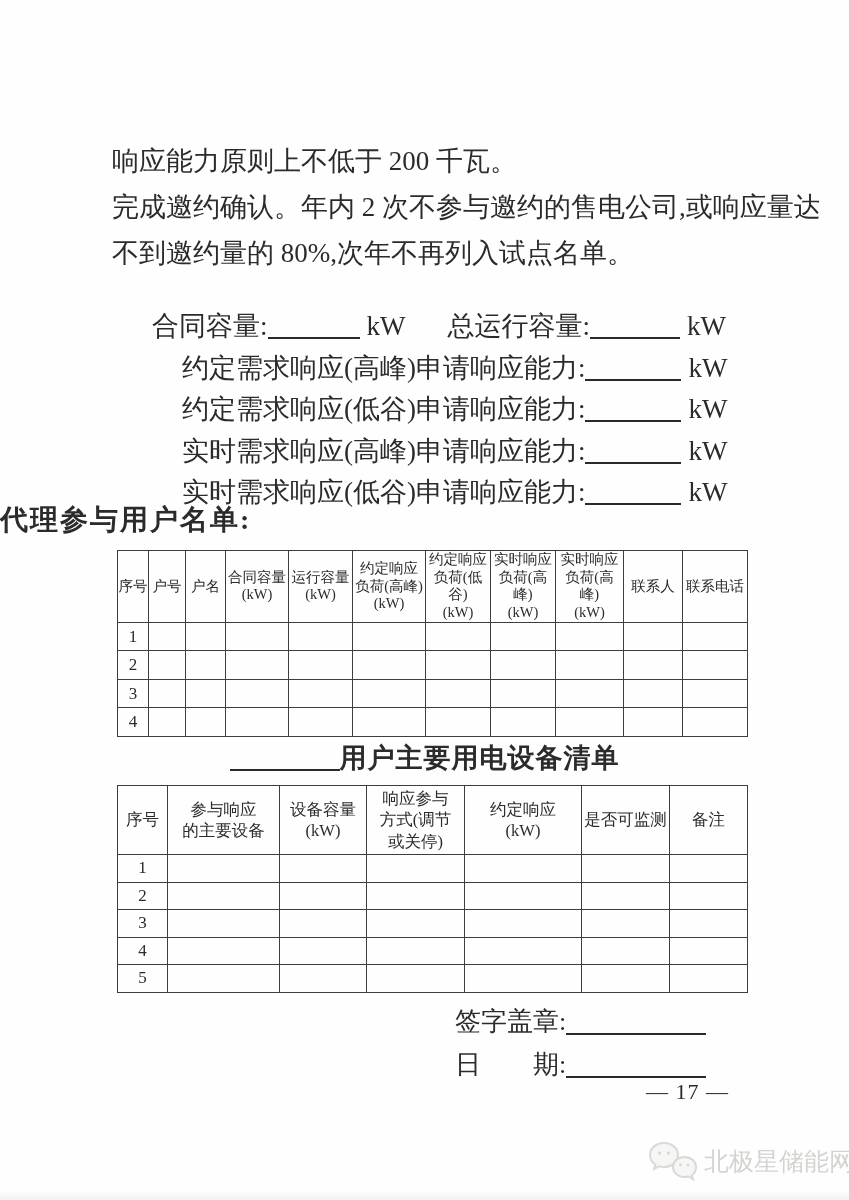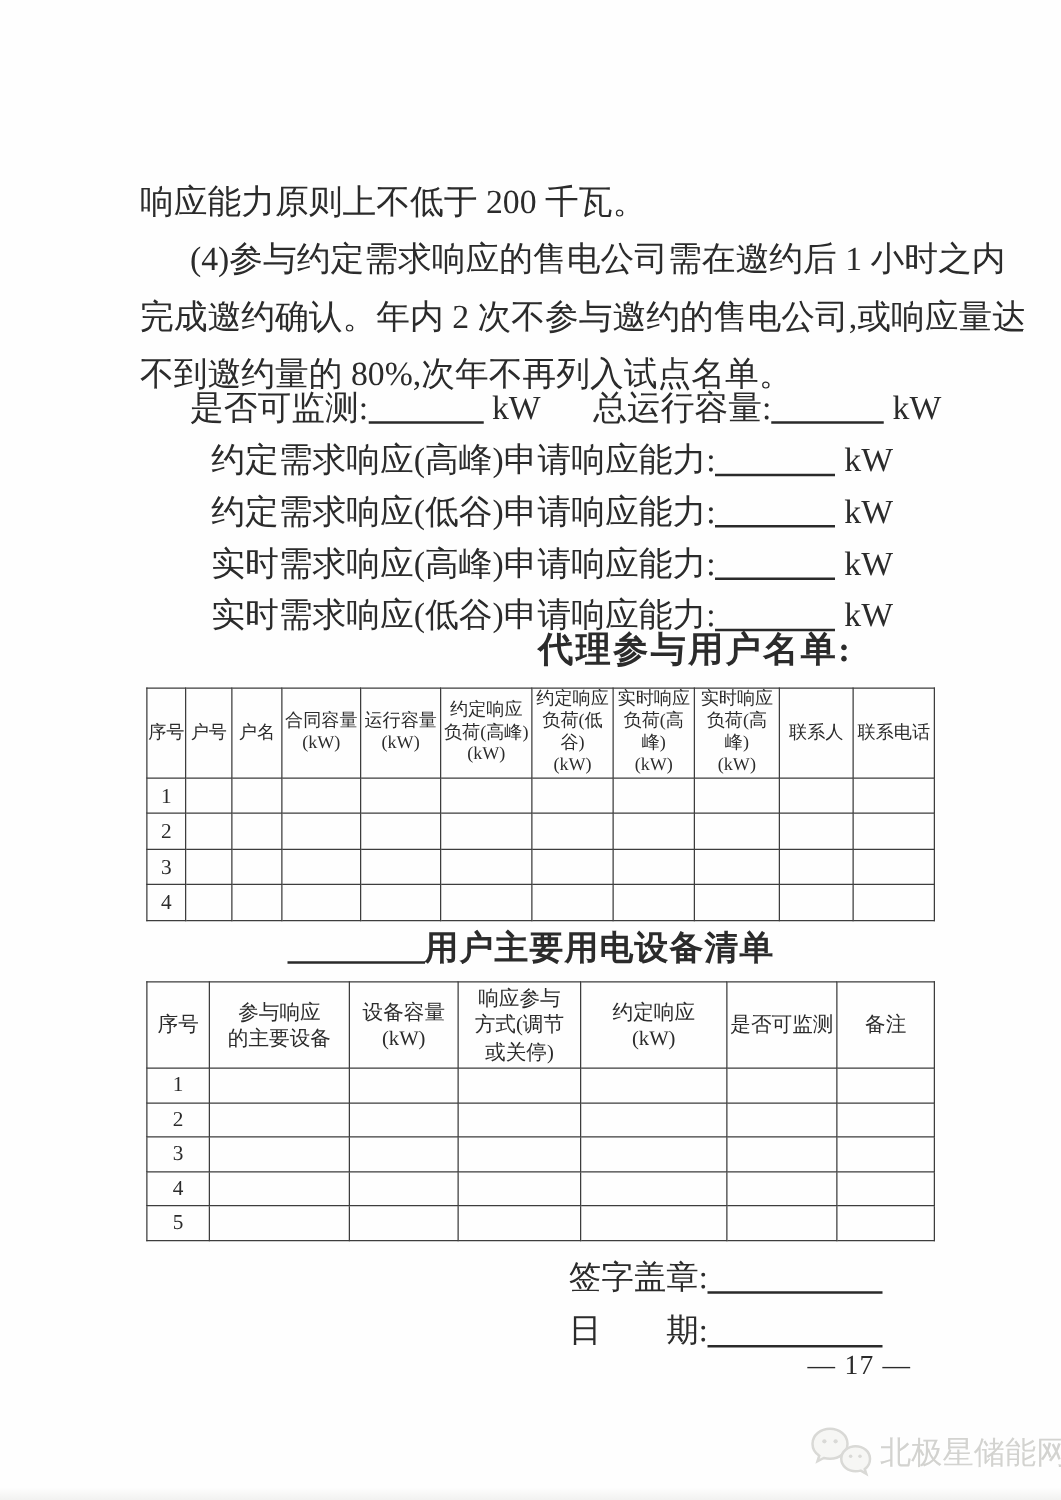--- a/index.html
+++ b/index.html
@@ -17,29 +17,29 @@
     position:absolute;left:0;bottom:0;width:100%;height:10px;
     background:linear-gradient(to bottom,rgba(130,130,118,0),rgba(130,130,118,0.10));
   }
   
   .para{position:absolute;left:112px;top:138px;width:700px;font-size:27px;line-height:46px;}
   .para div{white-space:nowrap;}
   .para .indent{text-indent:40px;}
   
   .caps{position:absolute;left:152px;top:306px;font-size:27px;}
   .cline{height:41.5px;line-height:41.5px;white-space:nowrap;}
-  .cline.sub{margin-left:17px;}
+  .cline.sub{margin-left:30px;}
   .blank{display:inline-block;border-bottom:2px solid #2a2a2a;height:20px;vertical-align:-4px;}
   .blank.w-a{width:92px;}
   .blank.w-b{width:90px;}
   .blank.w-c{width:96px;}
   .unit{margin-left:7px;}
   .pair-gap{margin-left:42px;}
   
-  .tbl-title1{position:absolute;left:0;top:501px;width:682px;text-align:right;
+  .tbl-title1{position:absolute;left:0;top:501px;width:682px;text-align:left;
     font-weight:bold;font-size:28px;letter-spacing:2px;}
   .tbl-title2{position:absolute;left:0;top:740px;width:849px;text-align:center;
     font-weight:bold;font-size:27px;letter-spacing:1px;white-space:nowrap;font-family:Liberation Serif, serif;}
   .tbl-title2 .blank{width:110px;border-bottom:2.5px solid #2a2a2a;}
   
   table{border-collapse:collapse;table-layout:fixed;position:absolute;left:117px;background:#fefefe;}
   th,td{border:1.8px solid #3d3d3d;text-align:center;vertical-align:middle;
     overflow:hidden;padding:0;}
   th{font-weight:normal;white-space:pre-line;}
   .t1{top:550px;width:630px;}
@@ -60,28 +60,27 @@
     text-shadow:1px 1px 0 #ffffff;}
   .watermark svg{margin-right:6px;opacity:0.9;}
 </style>
 </head>
 <body>
 
 <div class="page">
 
   <div class="para">
     <div>响应能力原则上不低于 200 千瓦。</div>
-    <div class="indent">(4)参与约定需求响应的售电公司需在邀约后 1 小时之内</div>
     <div>完成邀约确认。年内 2 次不参与邀约的售电公司,或响应量达</div>
     <div>不到邀约量的 80%,次年不再列入试点名单。</div>
   </div>
 
   <div class="caps">
     <div class="cline">
-      <span>是否可监测:</span><span class="blank w-a"></span><span class="unit">kW</span><span class="pair-gap">总运行容量:</span><span class="blank w-b"></span><span class="unit">kW</span>
+      <span>合同容量:</span><span class="blank w-a"></span><span class="unit">kW</span><span class="pair-gap">总运行容量:</span><span class="blank w-b"></span><span class="unit">kW</span>
     </div>
     <div class="cline sub">
       <span>约定需求响应(高峰)申请响应能力:</span><span class="blank w-c"></span><span class="unit">kW</span>
     </div>
     <div class="cline sub">
       <span>约定需求响应(低谷)申请响应能力:</span><span class="blank w-c"></span><span class="unit">kW</span>
     </div>
     <div class="cline sub">
       <span>实时需求响应(高峰)申请响应能力:</span><span class="blank w-c"></span><span class="unit">kW</span>
     </div>

